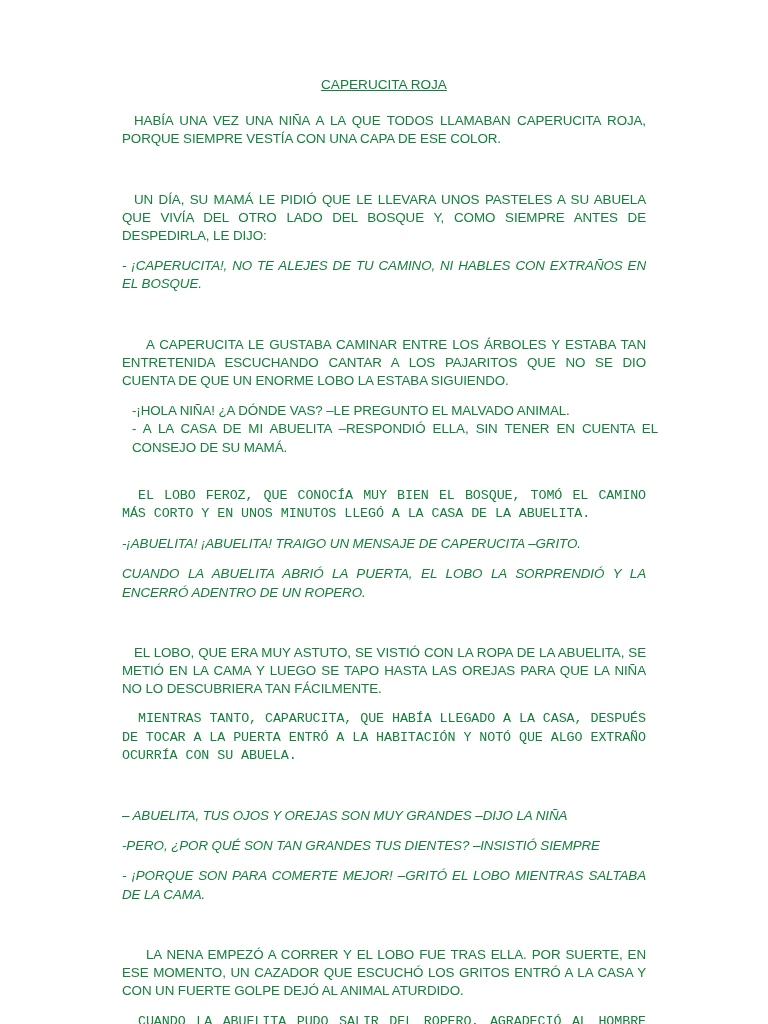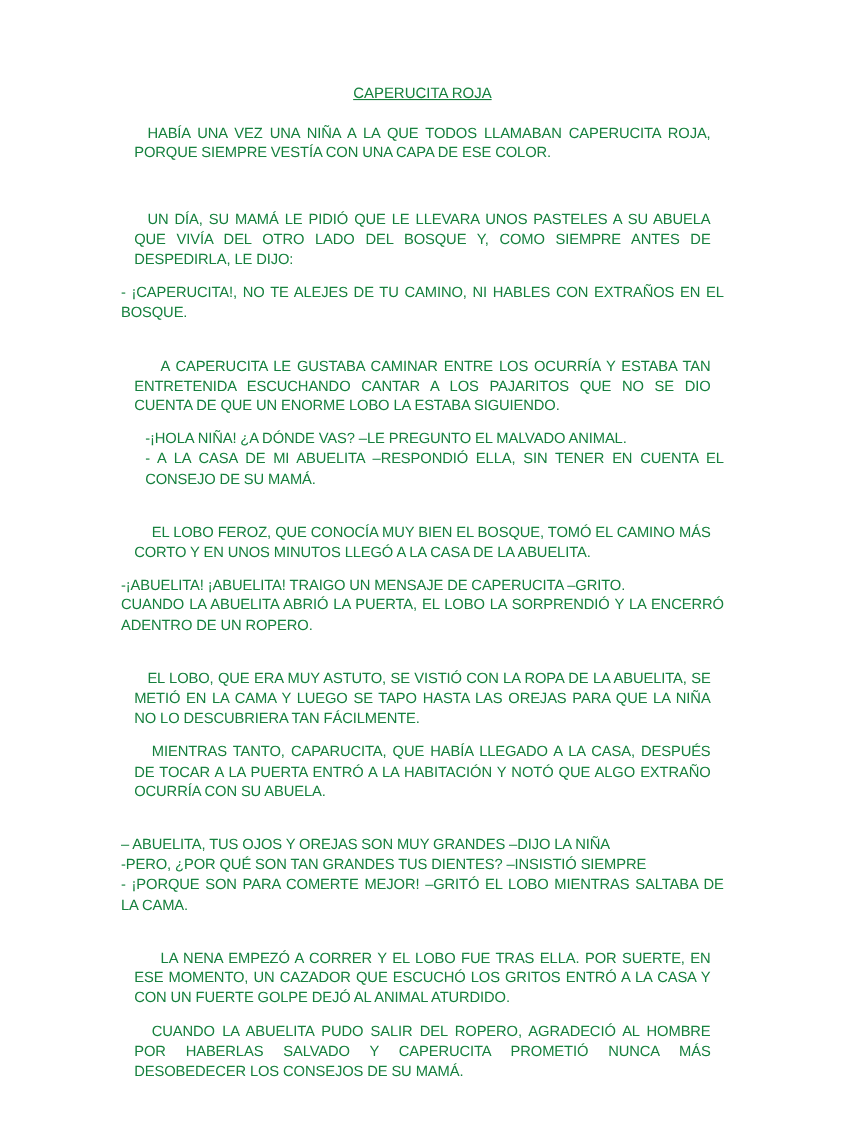--- a/index.html
+++ b/index.html
@@ -10,39 +10,39 @@
     font-size: 13.4px; line-height: 18.2px; color: #15803d;
     letter-spacing: -0.1px;
   }
   .title {
     text-align: center; text-decoration: underline; margin: 0 0 18px 0;
     font-size: 13.6px; letter-spacing: 0;
   }
   .para { text-align: justify; margin: 12px; }
   .para.indent1 { text-indent: 12px; }
   .para.indent2 { text-indent: 24px; }
-  .para.indent3 { text-indent: 16px; }
-  .line { margin: 0; text-align: justify; }
+  .para.indent3 { text-indent: 16px; font-family: Liberation Mono, monospace; }
+  .line { margin: 12px; text-align: justify; font-style: italic; }
   .hang { padding-left: 22px; margin: 0; text-align: justify; }
   .gap { height: 18px; }
 </style>
 </head>
 <body>
 
 <div class="page">
   <p class="title">CAPERUCITA ROJA</p>
 
   <p class="para indent1">HABÍA UNA VEZ UNA NIÑA A LA QUE TODOS LLAMABAN CAPERUCITA ROJA, PORQUE SIEMPRE VESTÍA CON UNA CAPA DE ESE COLOR.</p>
   <div class="gap"></div>
 
   <p class="para indent1">UN DÍA, SU MAMÁ LE PIDIÓ QUE LE LLEVARA UNOS PASTELES A SU ABUELA QUE VIVÍA DEL OTRO LADO DEL BOSQUE Y, COMO SIEMPRE ANTES DE DESPEDIRLA, LE DIJO:</p>
   <p class="line">- ¡CAPERUCITA!, NO TE ALEJES DE TU CAMINO, NI HABLES CON EXTRAÑOS EN EL BOSQUE.</p>
   <div class="gap"></div>
 
-  <p class="para indent2">A CAPERUCITA LE GUSTABA CAMINAR ENTRE LOS OCURRÍA Y ESTABA TAN ENTRETENIDA ESCUCHANDO CANTAR A LOS PAJARITOS QUE NO SE DIO CUENTA DE QUE UN ENORME LOBO LA ESTABA SIGUIENDO.</p>
+  <p class="para indent2">A CAPERUCITA LE GUSTABA CAMINAR ENTRE LOS ÁRBOLES Y ESTABA TAN ENTRETENIDA ESCUCHANDO CANTAR A LOS PAJARITOS QUE NO SE DIO CUENTA DE QUE UN ENORME LOBO LA ESTABA SIGUIENDO.</p>
   <p class="hang">-¡HOLA NIÑA! ¿A DÓNDE VAS? –LE PREGUNTO EL MALVADO ANIMAL.</p>
   <p class="hang">- A LA CASA DE MI ABUELITA –RESPONDIÓ ELLA, SIN TENER EN CUENTA EL CONSEJO DE SU MAMÁ.</p>
   <div class="gap"></div>
 
   <p class="para indent3">EL LOBO FEROZ, QUE CONOCÍA MUY BIEN EL BOSQUE, TOMÓ EL CAMINO MÁS CORTO Y EN UNOS MINUTOS LLEGÓ A LA CASA DE LA ABUELITA.</p>
   <p class="line">-¡ABUELITA! ¡ABUELITA! TRAIGO UN MENSAJE DE CAPERUCITA –GRITO.</p>
   <p class="line">CUANDO LA ABUELITA ABRIÓ LA PUERTA, EL LOBO LA SORPRENDIÓ Y LA ENCERRÓ ADENTRO DE UN ROPERO.</p>
   <div class="gap"></div>
 
   <p class="para indent1">EL LOBO, QUE ERA MUY ASTUTO, SE VISTIÓ CON LA ROPA DE LA ABUELITA, SE METIÓ EN LA CAMA Y LUEGO SE TAPO HASTA LAS OREJAS PARA QUE LA NIÑA NO LO DESCUBRIERA TAN FÁCILMENTE.</p>

